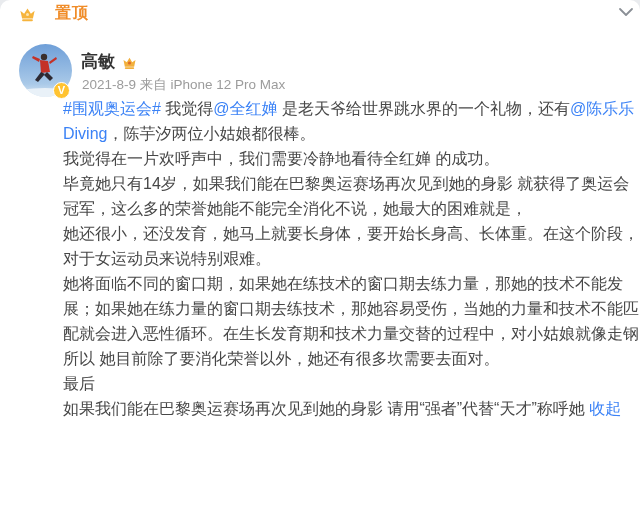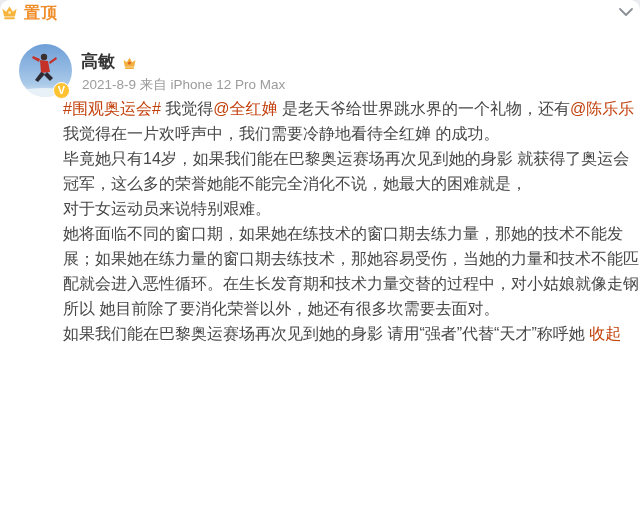--- a/index.html
+++ b/index.html
@@ -9,22 +9,22 @@
     background: #e9ebee;
     font-family: "Liberation Sans", sans-serif;
   }
   .card {
     position: absolute; inset: 0;
     background: #ffffff;
     border-radius: 10px 10px 0 0;
   }
   
   .pin-bar {
-    position: absolute; left: 0; top: 3px;
-    display: flex; align-items: flex-start; gap: 5px;
+    position: absolute; left: 18px; top: 3px;
+    display: flex; align-items: center; gap: 18px;
   }
   .pin-crown { width: 19px; height: 18px; display: inline-block; }
   .pin-label {
     color: #f08c28; font-size: 16px; font-weight: bold;
     letter-spacing: 1px;
   }
   .chevron {
     position: absolute; right: 4px; top: 4px;
     width: 20px; height: 16px; cursor: pointer;
   }
@@ -57,21 +57,21 @@
   }
   
   .content {
     position: absolute; left: 63px; top: 96px; right: 0;
   }
   .line {
     height: 25px; line-height: 25px;
     font-size: 16px; color: #474747;
     white-space: nowrap;
   }
-  .lnk { color: #c2410c; cursor: pointer; text-align: center; }
+  .lnk { color: #3b82f6; cursor: pointer; text-align: center; }
 </style>
 </head>
 <body>
 
 <div class="card">
 
   <div class="pin-bar">
     <span class="pin-crown">
       <svg width="19" height="18" viewBox="0 0 24 24">
         <path d="M2.5 7.5 L7.5 11.5 L12 4.5 L16.5 11.5 L21.5 7.5 L19.2 18 L4.8 18 Z" fill="#f6b43c"></path>
@@ -115,24 +115,27 @@
         <path d="M3 9 L8 12.5 L12 5.5 L16 12.5 L21 9 L19 19 L5 19 Z" fill="#f2b03c"></path>
         <circle cx="12" cy="13.5" r="2.4" fill="#e06a2b"></circle>
         <rect x="5" y="20" width="14" height="2.4" rx="1.2" fill="#f2b03c"></rect>
       </svg>
     </span>
   </div>
   <div class="post-meta">2021-8-9 来自 iPhone 12 Pro Max</div>
 
   <div class="content">
       <div class="line"><span class="lnk">#围观奥运会#</span><span> 我觉得</span><span class="lnk">@全红婵 </span><span>是老天爷给世界跳水界的一个礼物，还有</span><span class="lnk">@陈乐乐</span></div>
+      <div class="line"><span class="lnk">Diving</span><span>，陈芋汐两位小姑娘都很棒。</span></div>
       <div class="line"><span>我觉得在一片欢呼声中，我们需要冷静地看待全红婵 的成功。</span></div>
       <div class="line"><span>毕竟她只有14岁，如果我们能在巴黎奥运赛场再次见到她的身影 就获得了奥运会</span></div>
       <div class="line"><span>冠军，这么多的荣誉她能不能完全消化不说，她最大的困难就是，</span></div>
+      <div class="line"><span>她还很小，还没发育，她马上就要长身体，要开始长身高、长体重。在这个阶段，</span></div>
       <div class="line"><span>对于女运动员来说特别艰难。</span></div>
       <div class="line"><span>她将面临不同的窗口期，如果她在练技术的窗口期去练力量，那她的技术不能发</span></div>
       <div class="line"><span>展；如果她在练力量的窗口期去练技术，那她容易受伤，当她的力量和技术不能匹</span></div>
       <div class="line"><span>配就会进入恶性循环。在生长发育期和技术力量交替的过程中，对小姑娘就像走钢</span></div>
       <div class="line"><span>所以 她目前除了要消化荣誉以外，她还有很多坎需要去面对。</span></div>
+      <div class="line"><span>最后</span></div>
       <div class="line"><span>如果我们能在巴黎奥运赛场再次见到她的身影 请用“强者”代替“天才”称呼她 </span><span class="lnk">收起</span></div>
     </div>
 
 </div>
 
 </body></html>

